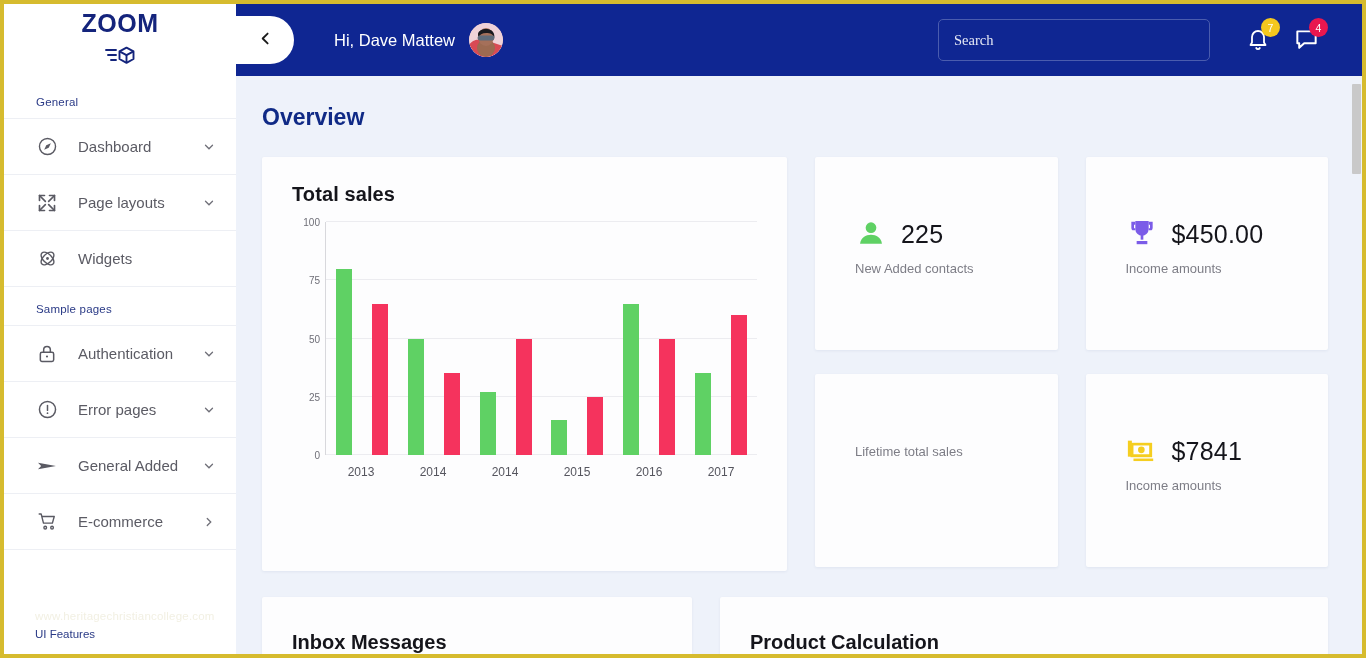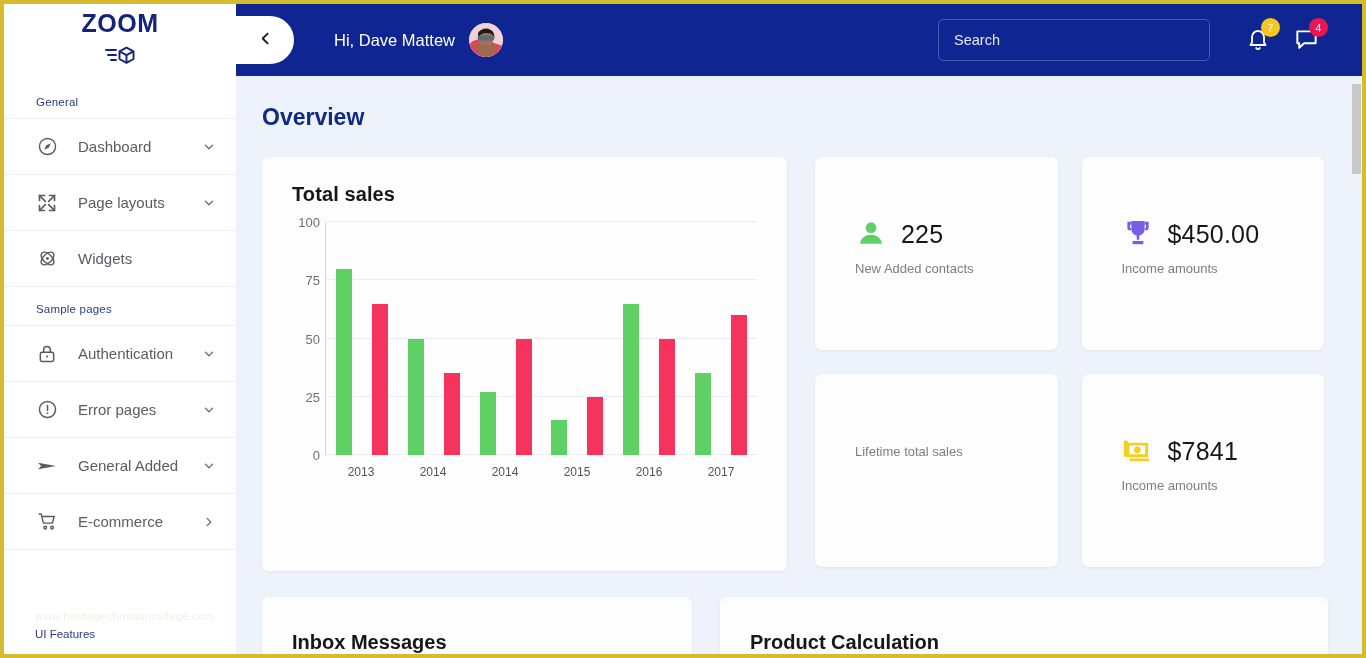--- a/index.html
+++ b/index.html
@@ -130,21 +130,21 @@
   .search-wrap { margin-left: auto; }
   .search-input {
     width: 272px; height: 42px;
     background: transparent;
     border: 1px solid #4a5cae;
     border-radius: 5px;
     color: #ffffff;
     font-size: 14.5px;
     padding: 0 15px;
     outline: none;
-    font-family: Liberation Sans, sans-serif;
+    font-family: Liberation Serif, serif;
   }
   .search-input::placeholder { color: #e6e9f5; opacity: 1; }
   .bell-wrap, .chat-wrap {
     position: relative;
     width: 26px; height: 26px;
     margin-left: 36px;
     color: #ffffff;
     cursor: pointer;
   }
   .chat-wrap { margin-left: 22px; margin-right: 42px; }
@@ -175,21 +175,21 @@
     padding: 28px 0 0 0;
   }
 
   .row1 {
     display: flex;
     gap: 28px;
     margin-top: 26px;
   }
   .card {
     background: #fdfdfe;
-    border-radius: 7px;
+    border-radius: 2px;
     box-shadow: 0 1px 3px rgba(40,60,120,.07);
   }
   .chart-card {
     width: 525px;
     height: 414px;
     flex: 0 0 525px;
     padding: 26px 30px 0 30px;
   }
   .chart-title {
     font-size: 20px;
@@ -219,21 +219,21 @@
   .gridline {
     position: absolute;
     left: 0; right: 0;
     border-top: 1px solid #ececf0;
   }
   .ytick {
     position: absolute;
     right: 100%;
     margin-right: 6px;
     transform: translateY(-50%);
-    font-size: 13px;
+    font-size: 10px;
     color: #6e6e77;
     white-space: nowrap;
   }
   .bars {
     position: absolute;
     left: 0; right: 0; bottom: 0; top: 0;
     display: flex;
   }
   .bargroup {
     flex: 1;
@@ -259,20 +259,21 @@
     color: #55555e;
     padding-top: 10px;
   }
 
   .stats-col {
     flex: 1;
     display: flex;
     flex-wrap: wrap;
     gap: 24px;
     align-content: flex-start;
+    justify-content: space-between;
   }
   .stat-card {
     width: calc(50% - 14px);
     height: 193px;
     padding: 60px 0 0 40px;
   }
   .stat-row { display: flex; align-items: center; gap: 12px; }
   .stat-ico { width: 34px; height: 34px; flex: 0 0 34px; }
   .stat-value {
     font-size: 25px;

